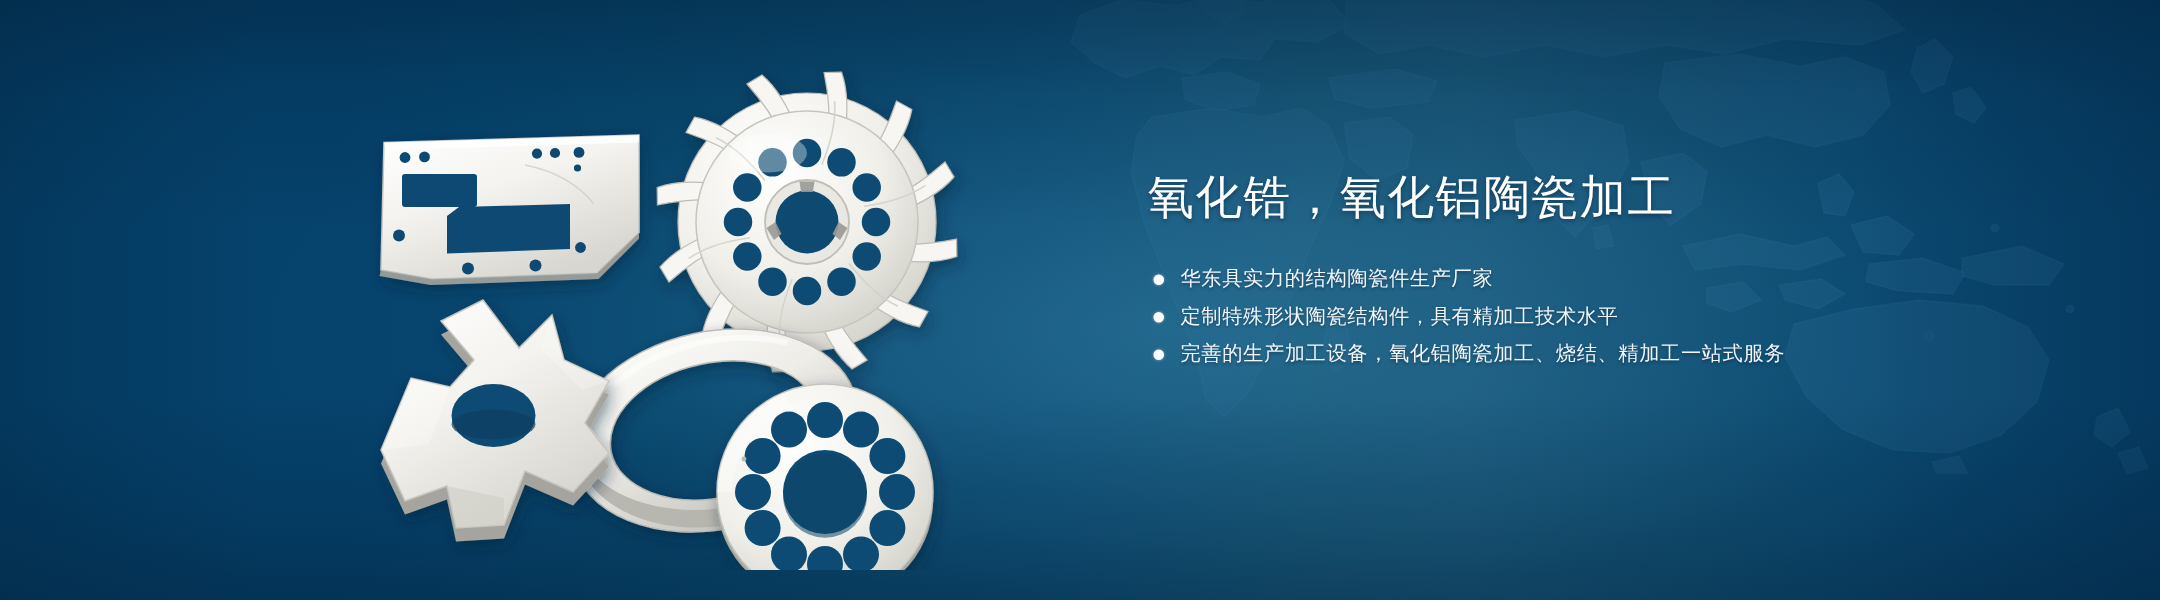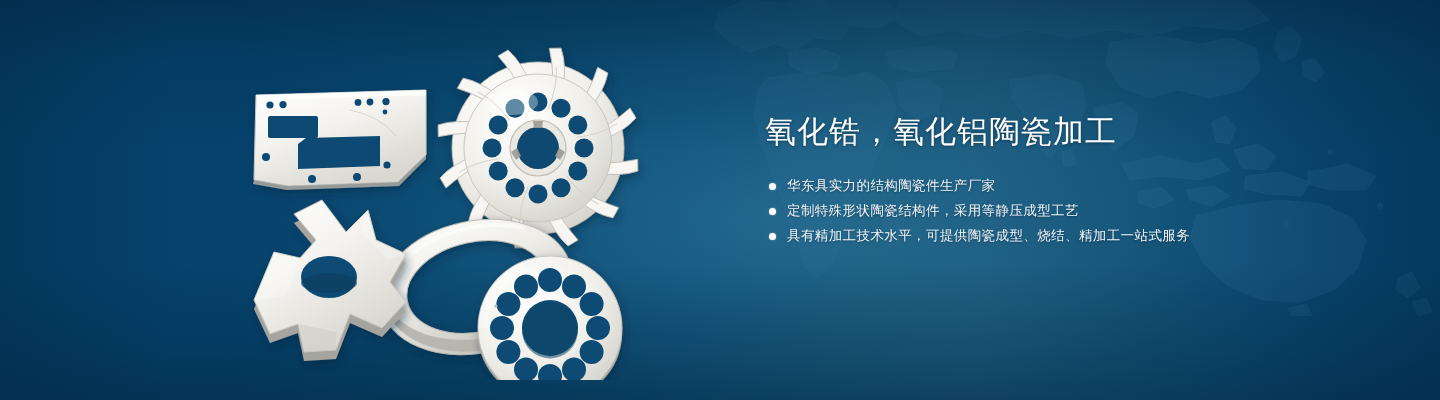--- a/index.html
+++ b/index.html
@@ -402,22 +402,22 @@
   <div class="copy">
     <h1 class="headline">氧化锆，氧化铝陶瓷加工</h1>
 
     <ul class="bullets">
       <li class="bullet-item">
         <span class="dot"></span>
         <span class="bullet-text">华东具实力的结构陶瓷件生产厂家</span>
       </li>
       <li class="bullet-item">
         <span class="dot"></span>
-        <span class="bullet-text">定制特殊形状陶瓷结构件，采用等静压成型工艺</span>
+        <span class="bullet-text">定制特殊形状陶瓷结构件，具有精加工技术水平</span>
       </li>
       <li class="bullet-item">
         <span class="dot"></span>
-        <span class="bullet-text">具有精加工技术水平，可提供陶瓷成型、烧结、精加工一站式服务</span>
+        <span class="bullet-text">完善的生产加工设备，氧化铝陶瓷加工、烧结、精加工一站式服务</span>
       </li>
     </ul>
   </div>
 
 </div>
 
 </body></html>

